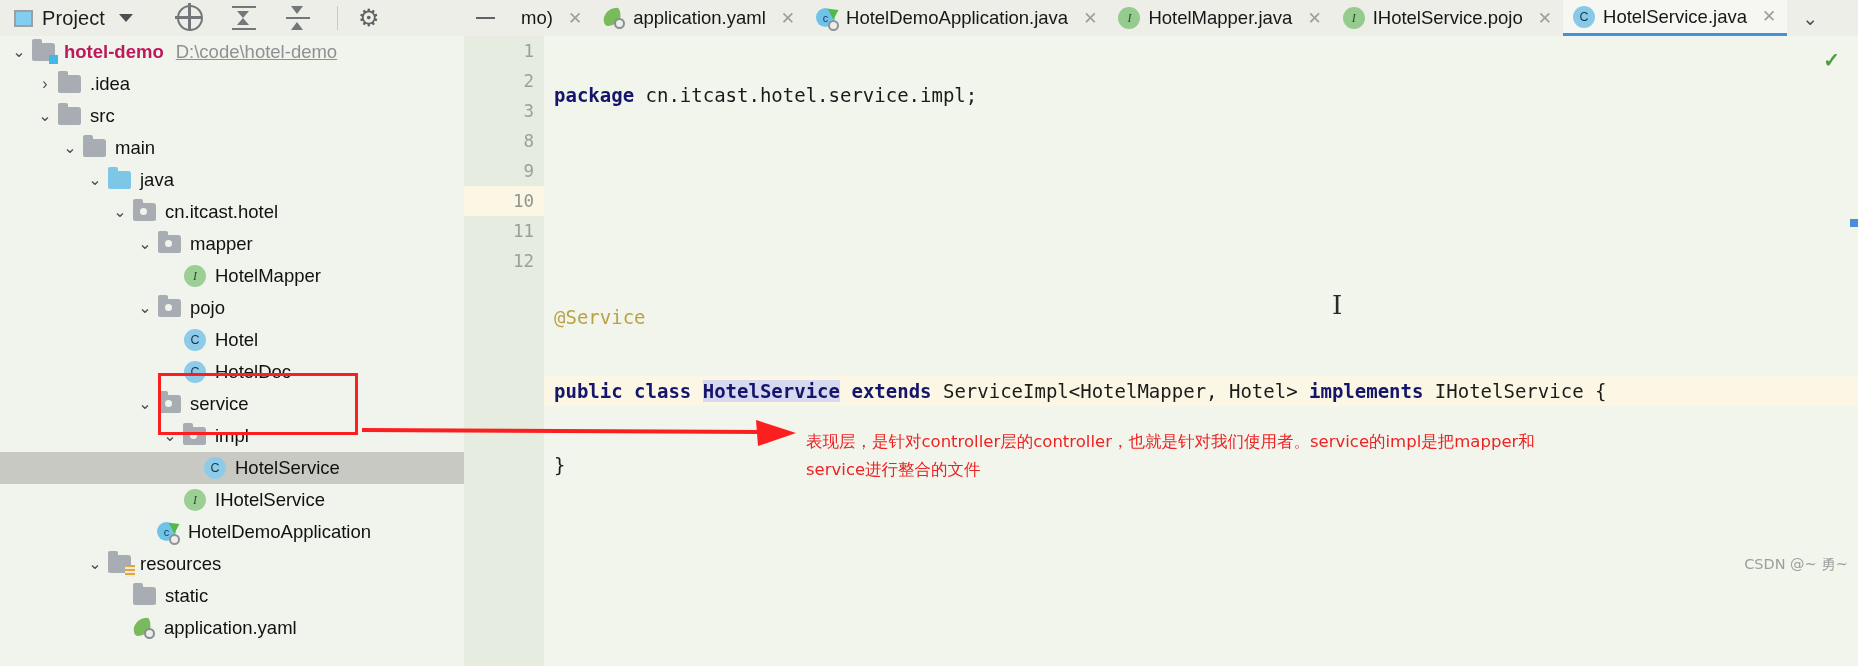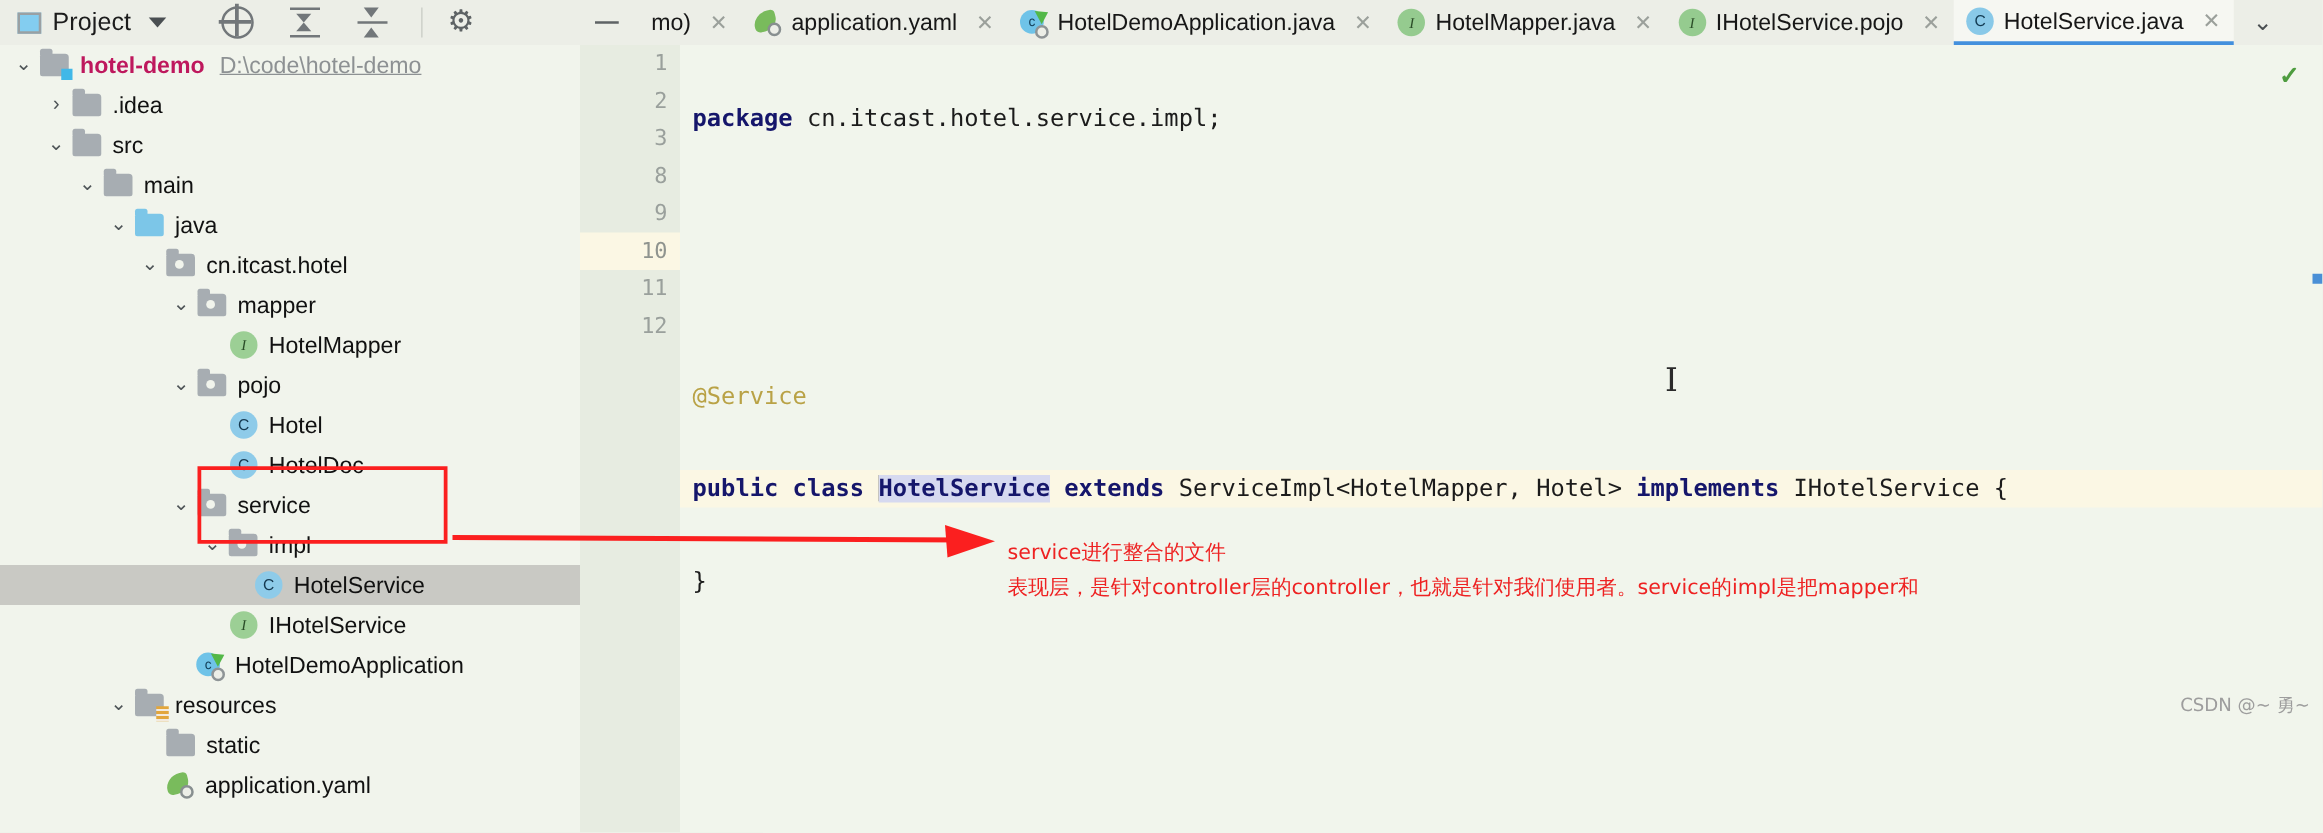--- a/index.html
+++ b/index.html
@@ -499,18 +499,18 @@
   </div>
 
   <div class="redbox"></div>
 
   <svg class="arrow-svg" width="1858" height="666">
     <line x1="362" y1="430" x2="770" y2="432" stroke="#fb1f1f" stroke-width="4"></line>
     <polygon points="796,433 756,420 758,446" fill="#fb1f1f"></polygon>
   </svg>
 
   <div class="annot-text">
+    <div>表现层，是针对controller层的controller，也就是针对我们使用者。service的impl是把mapper和</div>
     <div>service进行整合的文件</div>
-    <div>表现层，是针对controller层的controller，也就是针对我们使用者。service的impl是把mapper和</div>
   </div>
 
   <div class="watermark">CSDN @~ 勇~</div>
 </div>
 
 </body></html>

